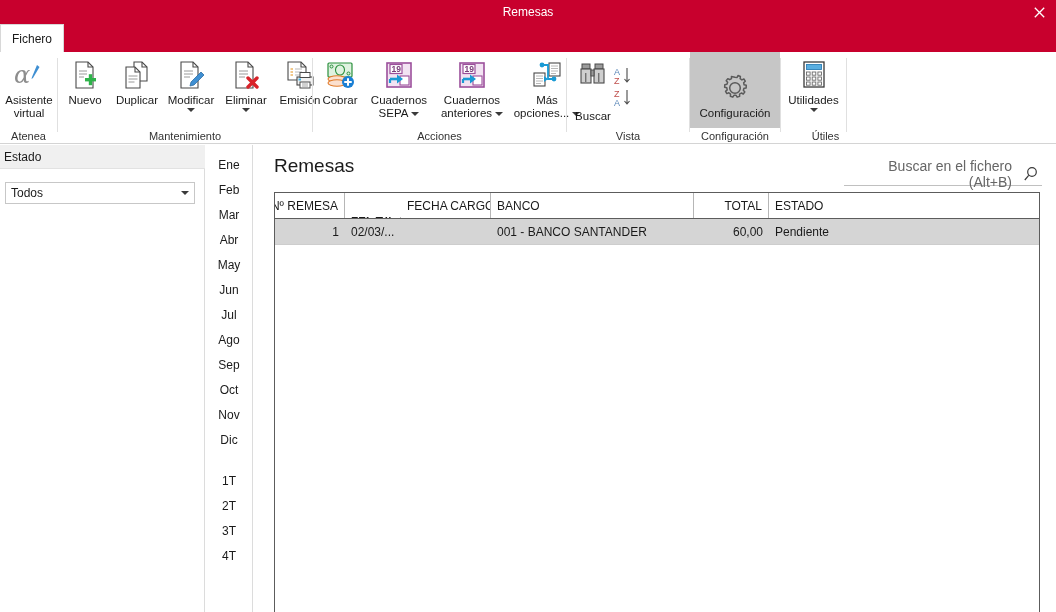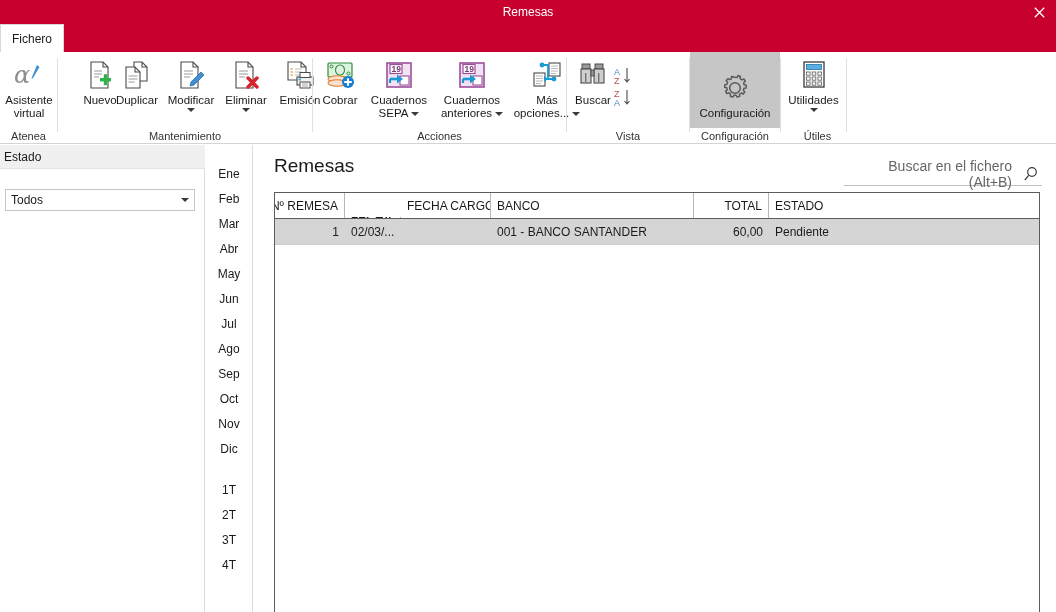--- a/index.html
+++ b/index.html
@@ -144,41 +144,40 @@
   .combo {
     position: absolute;
     left: 5px; top: 37px;
     width: 190px; height: 22px;
     border: 1px solid #c7c7c7;
     background: #ffffff;
     display: flex; align-items: center;
     font-size: 12px;
     padding-left: 5px;
     color: #1a1a1a;
-    margin-top: 7px;
   }
   .combo .arrow {
     position: absolute; right: 0; top: 0;
     width: 19px; height: 20px;
     display: flex; align-items: center; justify-content: center;
   }
   .combo .arrow i {
     width: 0; height: 0;
     border-left: 4px solid transparent;
     border-right: 4px solid transparent;
     border-top: 4px solid #3a3a3a;
   }
 
   
   .monthrail {
     position: absolute; left: 206px; top: 145px;
     width: 47px; height: 467px;
     background: #ffffff;
     border-right: 1px solid #dcdcdc;
-    padding-top: 17px;
+    padding-top: 8px;
   }
   .month {
     width: 100%;
     text-align: center;
     font-size: 12px;
     height: 25px;
     line-height: 25px;
     color: #1a1a1a;
   }
   .month.gap { margin-top: 16px; }
@@ -287,21 +286,21 @@
           </span>
           <span class="lbl">Asistente</span>
           <span class="lbl">virtual</span>
         </div>
         <div class="group-label">Atenea</div>
       </div>
       <div class="group-sep" style="left:57px;"></div>
 
       <div class="group" style="left:58px; width:254px;">
 
-        <div class="btn" style="left:17px; width:50px;">
+        <div class="btn" style="left:2px; width:50px;">
           <span class="ico">
             <svg width="30" height="30" viewBox="0 0 30 30" aria-hidden="true">
               <path d="M6 2 h12 l5 5 v21 h-17 z" fill="#ffffff" stroke="#4a4a4a" stroke-width="1.1"></path>
               <path d="M18 2 v5 h5" fill="none" stroke="#4a4a4a" stroke-width="1.1"></path>
               <g stroke="#9a9a9a" stroke-width="1">
                 <path d="M9 11 h8"></path>
                   <path d="M9 14 h8"></path>
                   <path d="M9 17 h5"></path>
               </g>
               <g fill="#2eb24a">
@@ -486,21 +485,21 @@
           <span class="lbl">
             <span>opciones...</span><i class="caret-inline"></i>
           </span>
         </div>
         <div class="group-label" style="left:0; width:253px;">Acciones</div>
       </div>
       <div class="group-sep" style="left:566px;"></div>
 
       <div class="group" style="left:567px; width:122px;">
 
-        <div class="btn" style="left:2px; width:48px;">
+        <div class="btn" style="left:2px; width:48px;gap:16px;">
           <span class="ico">
             <svg width="30" height="28" viewBox="0 0 30 28" aria-hidden="true">
               <rect x="4" y="3" width="8" height="5" fill="#9b9b9b" stroke="#4a4a4a" stroke-width="1"></rect>
               <rect x="17" y="3" width="8" height="5" fill="#9b9b9b" stroke="#4a4a4a" stroke-width="1"></rect>
               <rect x="3" y="8" width="10" height="14" fill="#cfcfcf" stroke="#4a4a4a" stroke-width="1.1"></rect>
               <rect x="16" y="8" width="10" height="14" fill="#cfcfcf" stroke="#4a4a4a" stroke-width="1.1"></rect>
               <path d="M7.8 12 v9" stroke="#4a4a4a" stroke-width="1"></path>
               <path d="M20.8 12 v9" stroke="#4a4a4a" stroke-width="1"></path>
               <rect x="13" y="9" width="3" height="6" fill="#9b9b9b" stroke="#4a4a4a" stroke-width="0.9"></rect>
             </svg>
@@ -556,21 +555,21 @@
                 <rect x="17.9" y="17" width="3.6" height="3.2"></rect>
                 <rect x="6.5" y="22" width="3.6" height="3.2"></rect>
                 <rect x="12.2" y="22" width="3.6" height="3.2"></rect>
                 <rect x="17.9" y="22" width="3.6" height="3.2"></rect>
               </g>
             </svg>
           </span>
           <span class="lbl">Utilidades</span>
           <span class="caret"></span>
         </div>
-        <div class="group-label" style="left:4px; width:65px;">Útiles</div>
+        <div class="group-label" style="left:12px; width:65px;">Útiles</div>
       </div>
       <div class="group-sep" style="left:846px;"></div>
 
     </div>
   </div>
 
   <div class="leftpanel">
     <div class="leftpanel-header">Estado</div>
     <div class="combo">
       <span>Todos</span>

